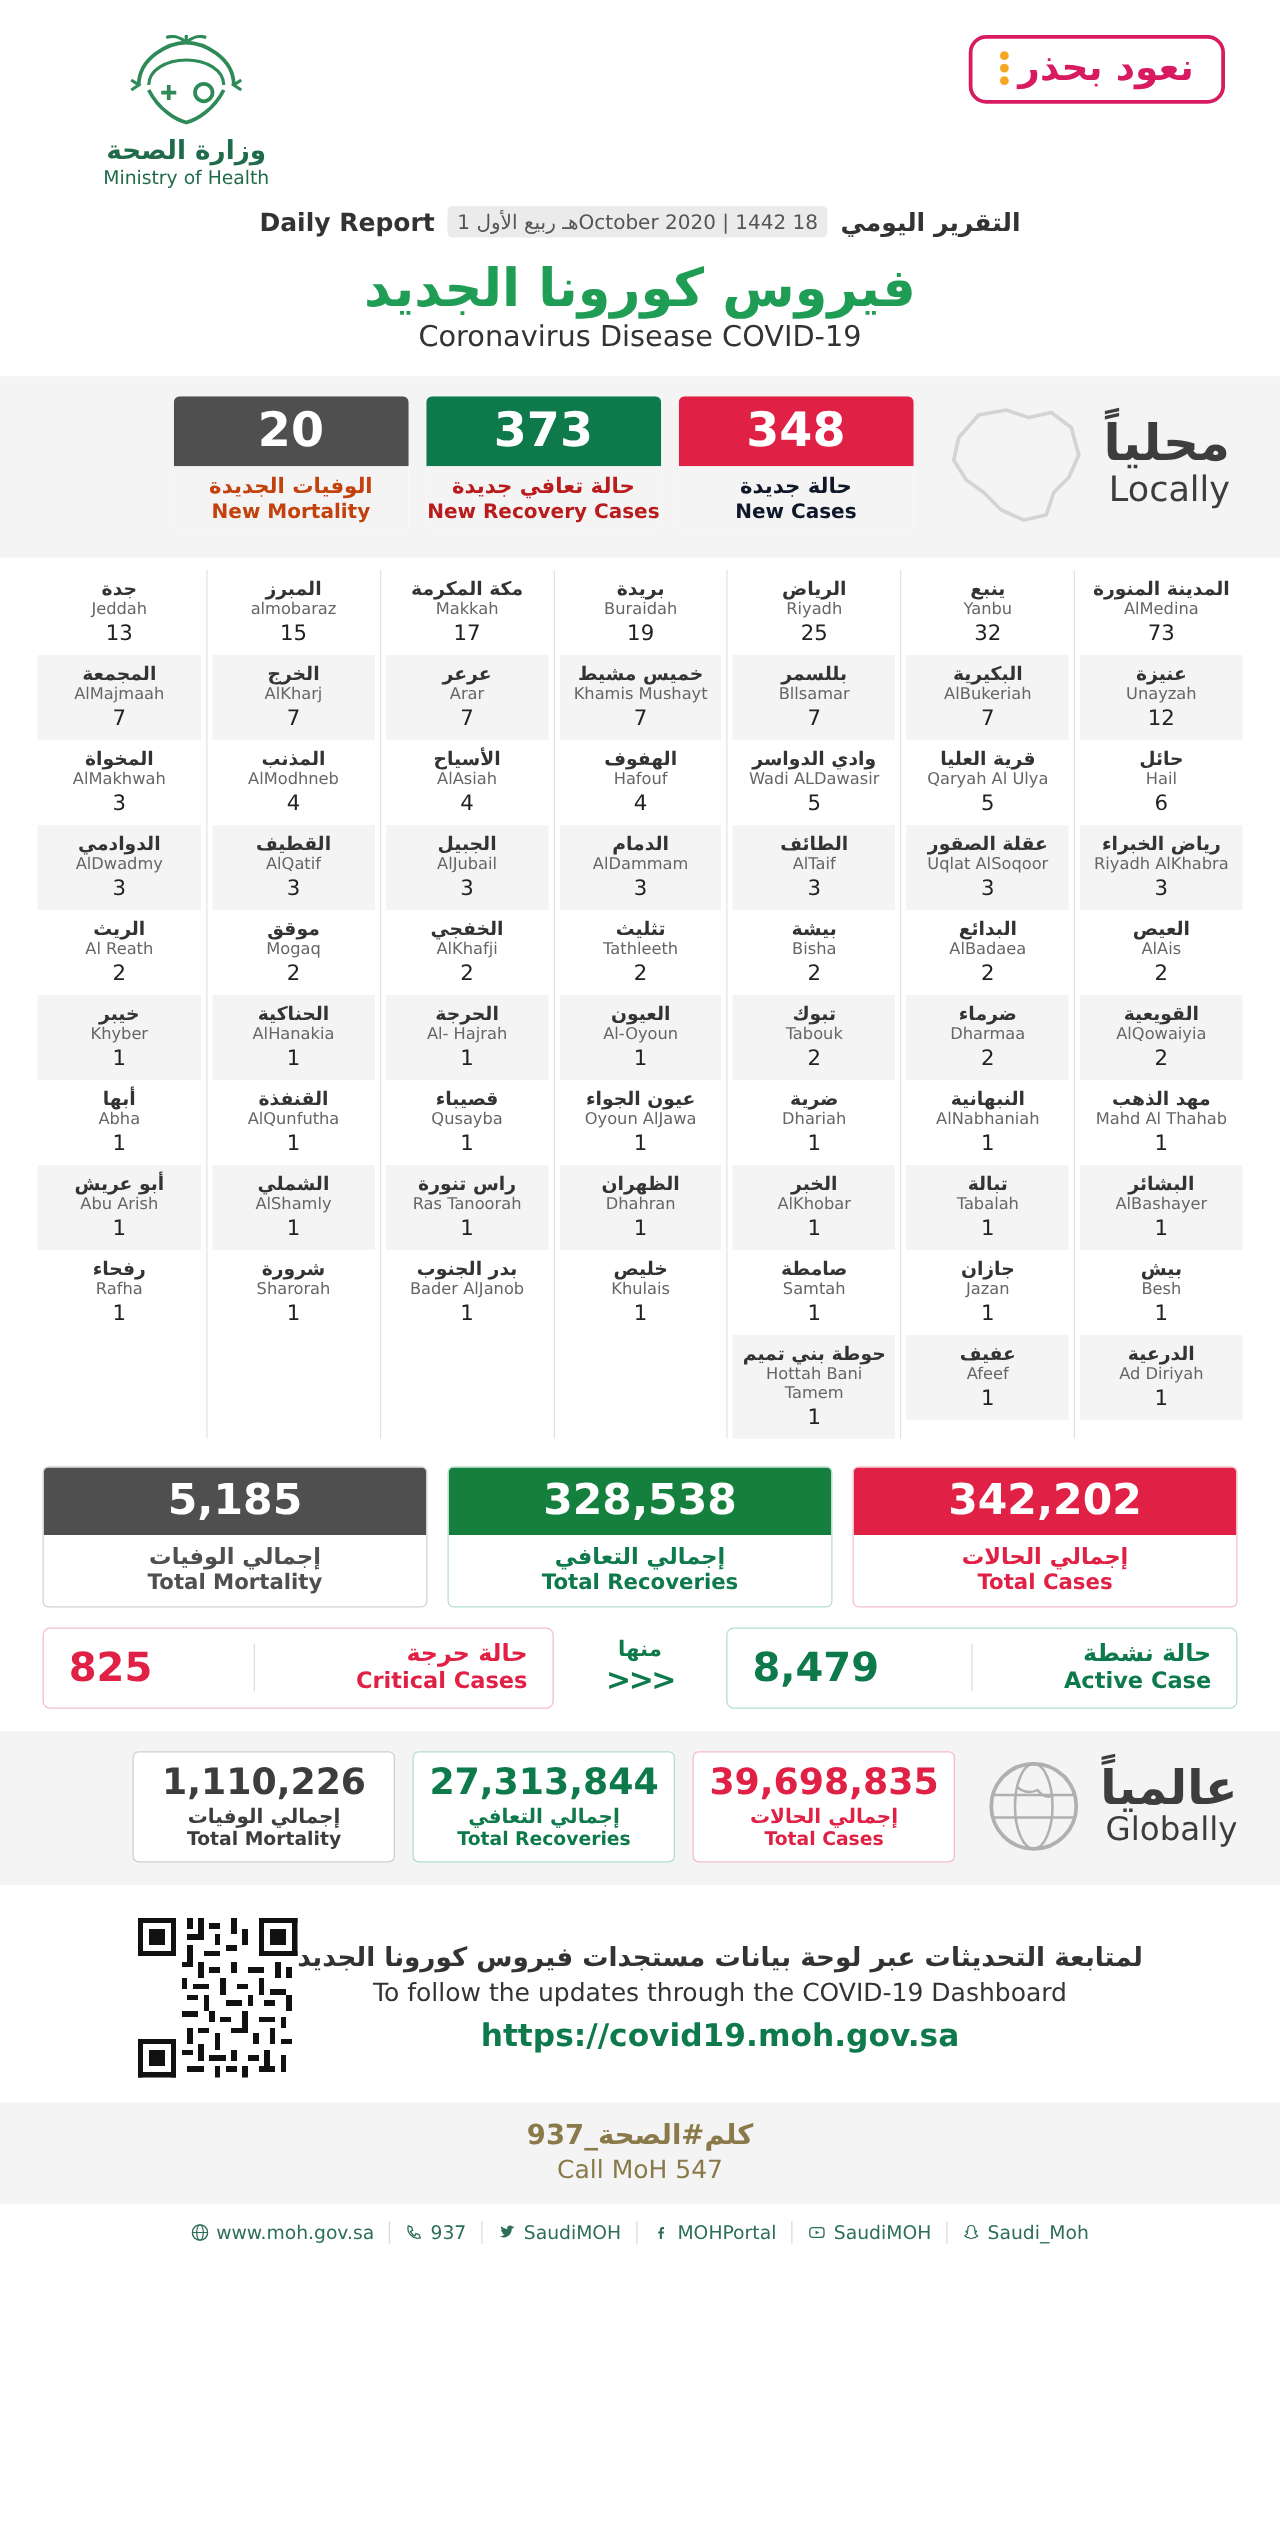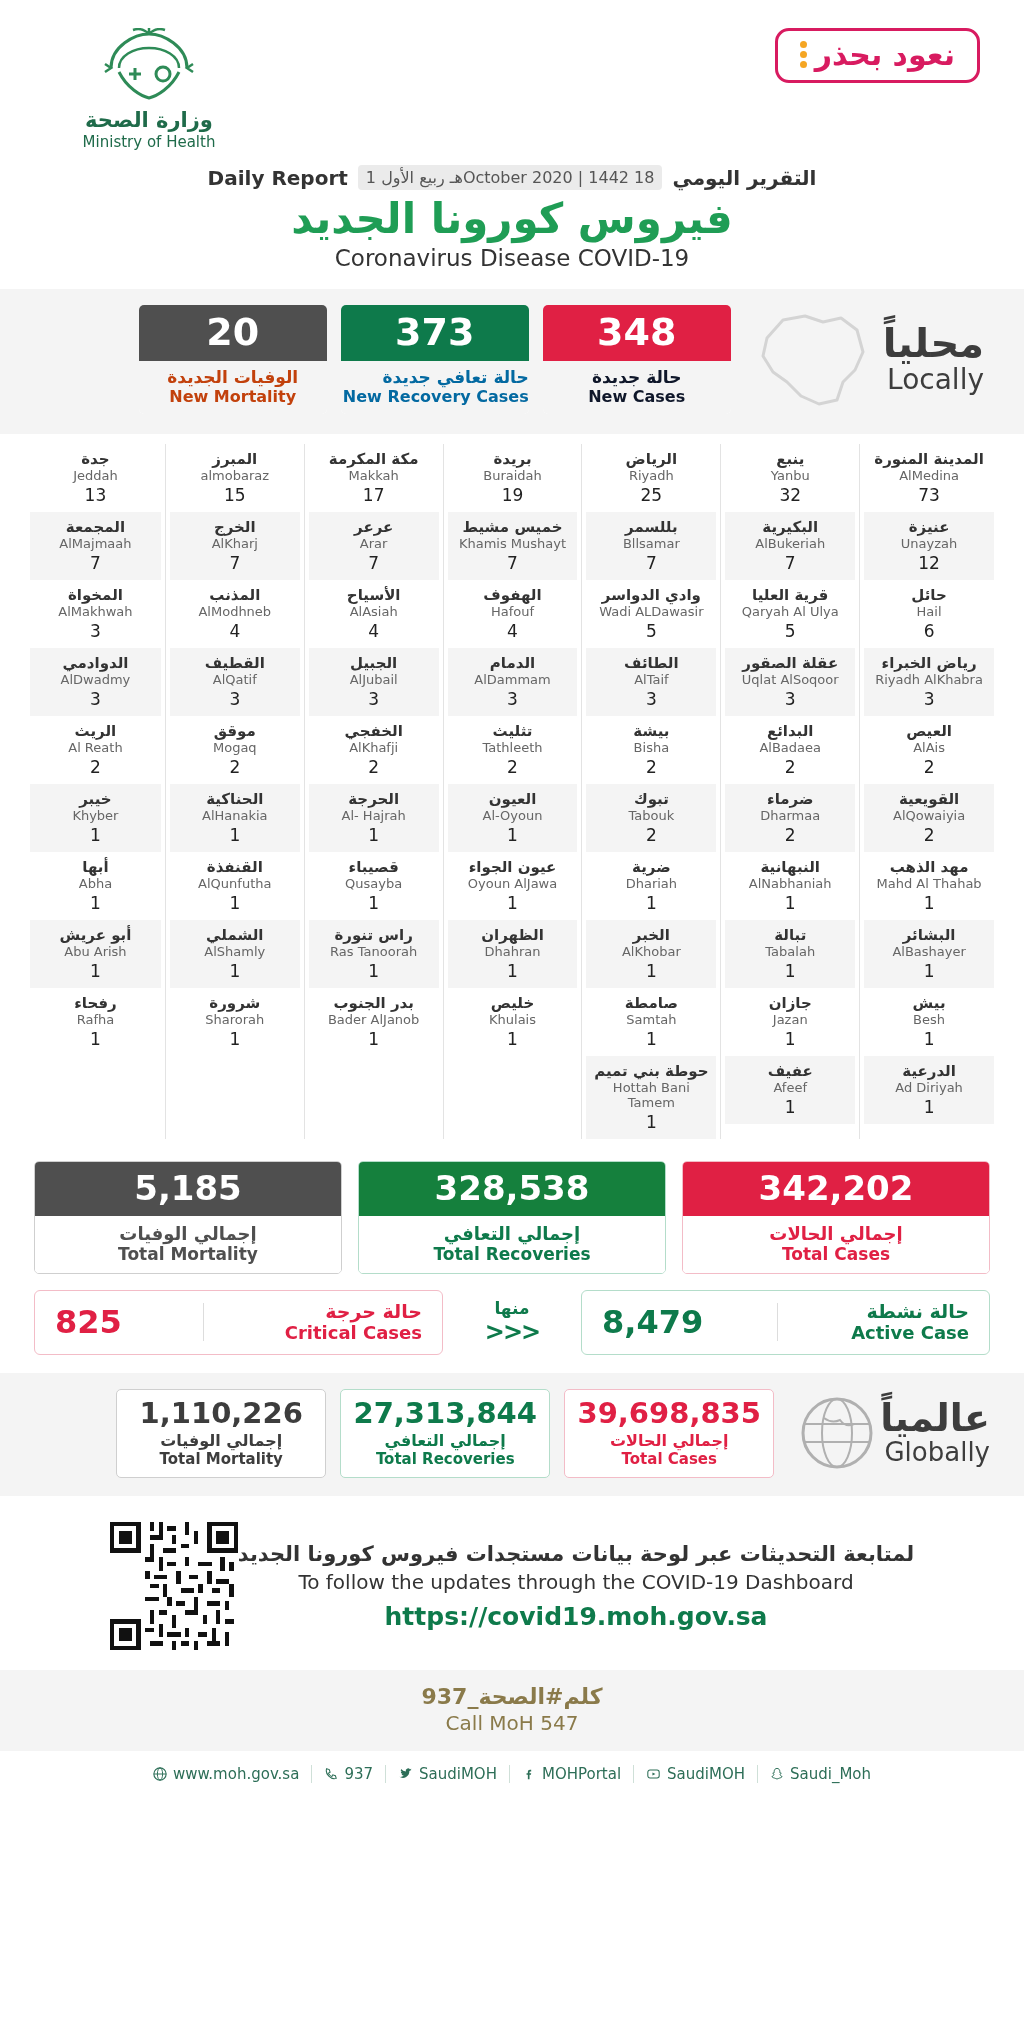--- a/index.html
+++ b/index.html
@@ -65,21 +65,21 @@
     border-radius: 4px;
     padding: 3px 8px;
     font-size: 16px;
     color: #555;
   }
   .main-title-ar {
     font-size: 42px;
     font-weight: bold;
     color: #1f9d55;
     direction: rtl;
-    margin-top: 4px;
+    margin-top: 16px;
     letter-spacing: .5px;
   }
   .main-title-en {
     font-size: 23px;
     color: #333;
     margin-top: 2px;
   }
 
   
   .locally-bar {
@@ -103,21 +103,21 @@
     color: #fff;
     padding: 8px 0 10px 0;
     line-height: 1;
   }
   .stat-card .lbl { padding: 6px 0 8px 0; background:#f4f4f4;}
   .stat-card .lbl .ar { font-size: 17px; direction: rtl; font-weight: bold;}
   .stat-card .lbl .en { font-size: 16px; font-weight: bold; }
   .sc-grey .val { background: #4f4f4f; }
   .sc-grey .lbl .ar, .sc-grey .lbl .en { color: #c2410c; }
   .sc-green .val { background: #0e7a4b; }
-  .sc-green .lbl .ar, .sc-green .lbl .en { color: #0369a1; text-align: right; }
+  .sc-green .lbl .ar, .sc-green .lbl .en { color: #b91c1c; }
   .sc-red .val { background: #e02044; }
   .sc-red .lbl .ar, .sc-red .lbl .en { color: #0f172a; }
 
   .locally-label { display:flex; align-items:center; gap: 10px; margin-left: 8px;}
   .locally-label .texts { text-align: right; direction: rtl; }
   .locally-label .ar { font-size: 40px; font-weight: bold; color: #3d3d3d; line-height: 1; }
   .locally-label .en { font-size: 28px; color: #3d3d3d; line-height: 1.2; }
   .map-silhouette { opacity: .35; }
 
   
@@ -209,21 +209,21 @@
     text-align:center;
     padding: 8px 4px 9px 4px;
     border: 1px solid #ddd;
   }
   .glob-card .val { font-size: 29px; font-weight: bold; line-height:1.1;}
   .glob-card .ar { font-size: 16px; font-weight:bold; direction: rtl; margin-top:2px;}
   .glob-card .en { font-size: 15px; font-weight:bold; }
   .gc-grey{border-color:#cfcfcf;} .gc-grey .val,.gc-grey .ar,.gc-grey .en{color:#3d3d3d;}
   .gc-green{border-color:#b4ddca;} .gc-green .val,.gc-green .ar,.gc-green .en{color:#0e7a4b;}
   .gc-red{border-color:#f3bcc7;} .gc-red .val,.gc-red .ar,.gc-red .en{color:#e02044;}
-  .glob-label { display:flex; align-items:center; margin-left:6px;}
+  .glob-label { display:flex; align-items:center; gap:10px; margin-left:6px;}
   .glob-label .texts{ text-align:right; direction:rtl;}
   .glob-label .ar{ font-size: 38px; font-weight:bold; color:#3d3d3d; line-height:1;}
   .glob-label .en{ font-size: 26px; color:#3d3d3d; line-height:1.2;}
 
   
   .dash {
     display:flex;
     align-items:center;
     justify-content:center;
     padding: 26px 40px 20px 40px;

